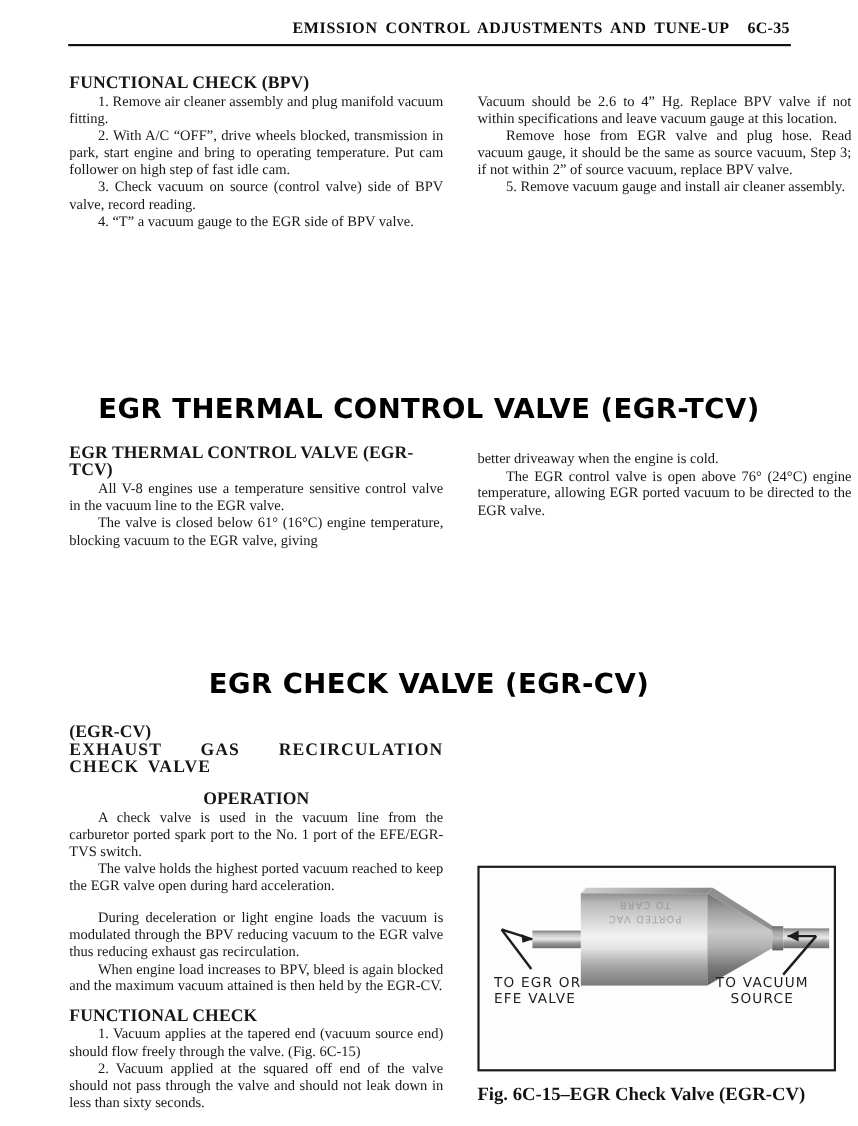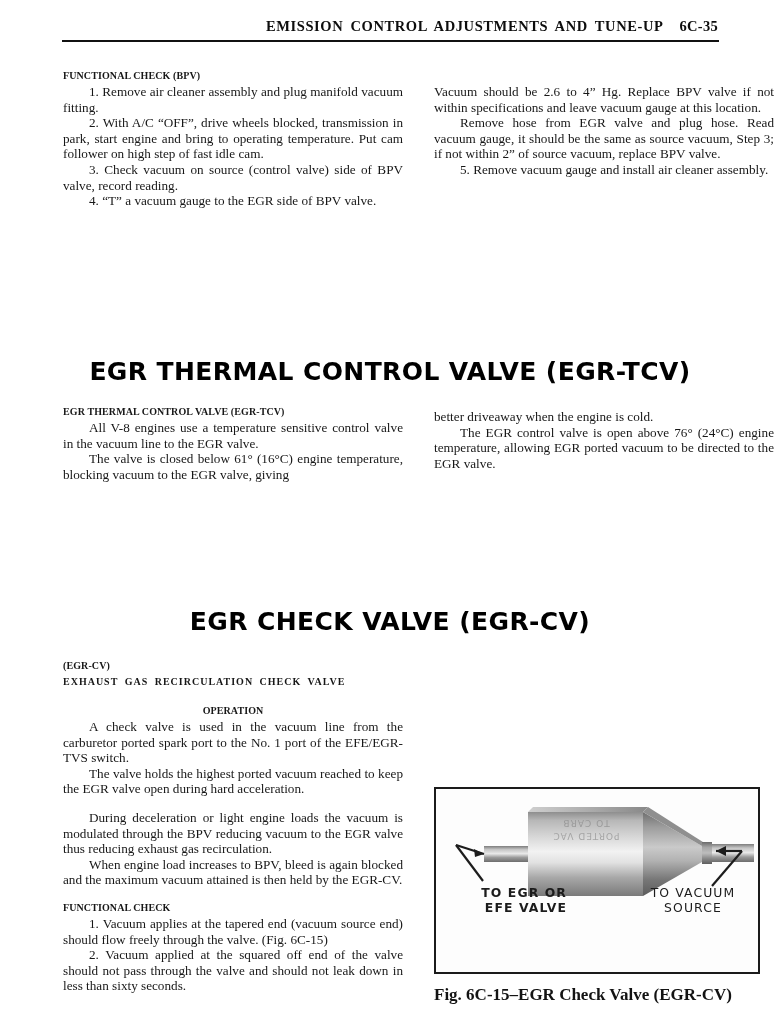--- a/index.html
+++ b/index.html
@@ -59,21 +59,21 @@
     line-height: 15.6px;
     text-align: justify;
     text-justify: inter-word;
     color: #171717;
   }
   .col-left  { left: 63px; }
   .col-right { left: 434px; }
 
   .subhead {
     font-weight: bold;
-    font-size: 10px;
+    font-size: 16px;
     line-height: 16px;
     letter-spacing: 0.1px;
     text-align: left;
     margin: 0 0 0 0;
   }
   .subhead.spaced {
     letter-spacing: 1.0px;
     word-spacing: 3px;
     text-align: justify;
   }
@@ -125,21 +125,21 @@
   .fig-label {
     position: absolute;
     font-family: "DejaVu Sans", "Liberation Sans", sans-serif;
     font-size: 12.4px;
     letter-spacing: 1.1px;
     color: #1c1c1c;
     line-height: 15px;
     text-align: center;
     white-space: pre-line;
   }
-  .fig-label-left  { left: 13px;  top: 96px;  width: 118px; text-align: right; font-weight: bold; }
+  .fig-label-left  { left: 13px;  top: 96px;  width: 118px; text-align: left; }
   .fig-label-right { left: 198px; top: 96px;  width: 118px; text-align: center; }
 </style>
 </head>
 <body>
 
 <div class="page">
 
   <div class="runhead">
     <span>EMISSION CONTROL ADJUSTMENTS AND TUNE-UP</span><span class="folio">6C-35</span>
   </div>

